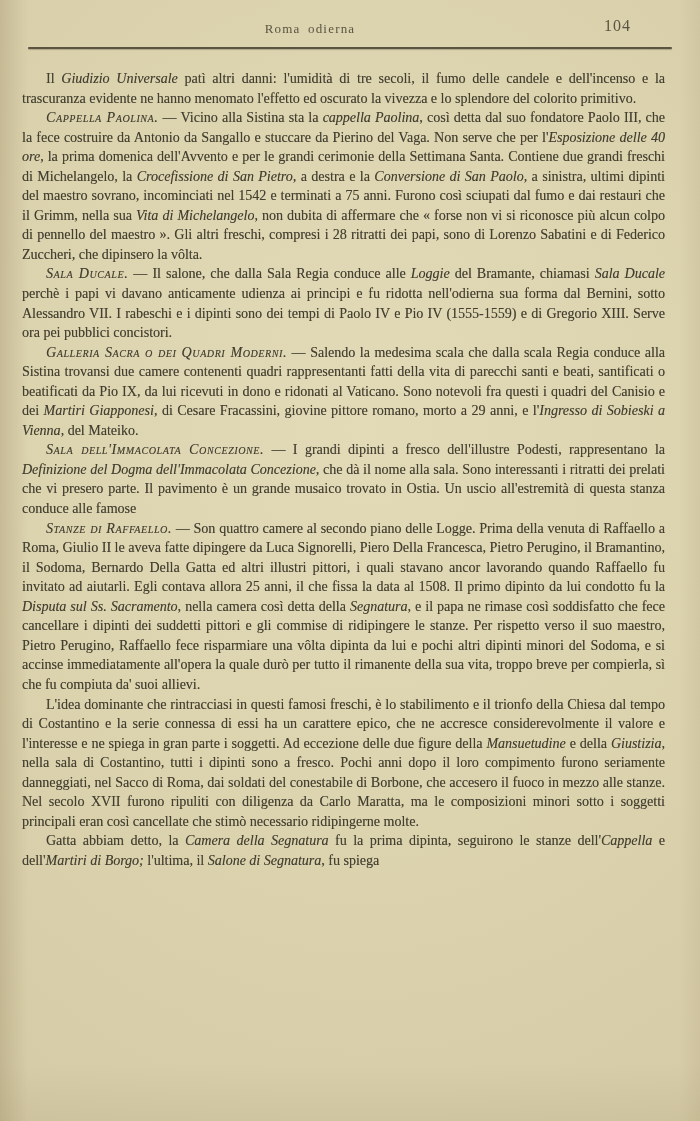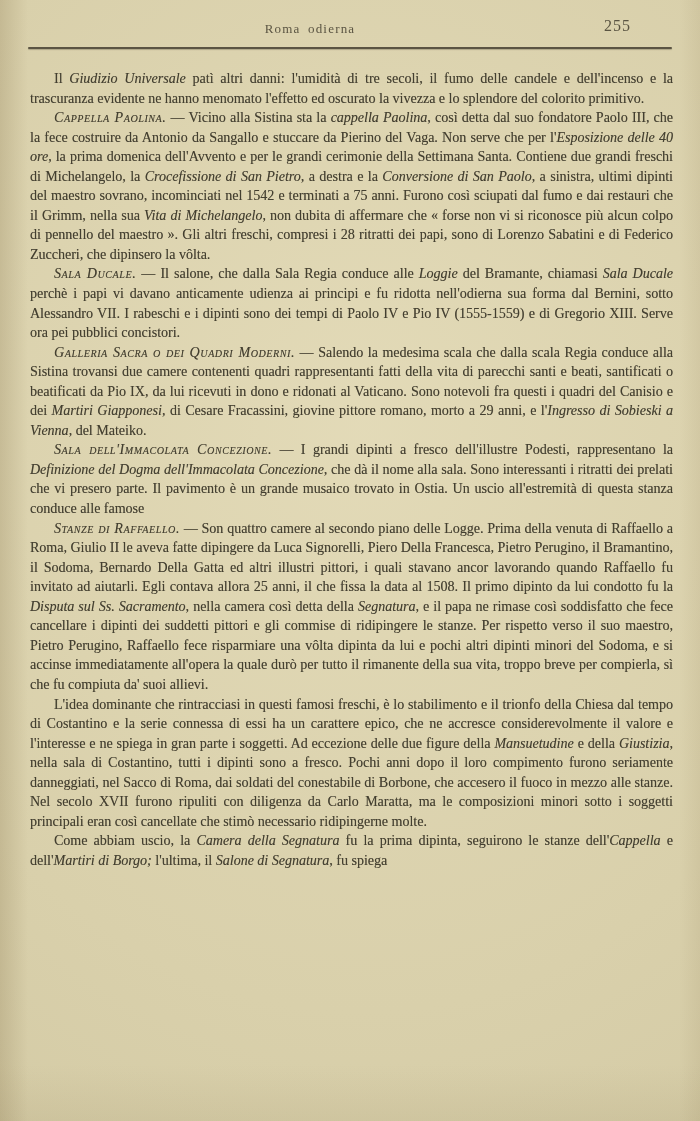--- a/index.html
+++ b/index.html
@@ -49,21 +49,21 @@
     width: 644px;
     height: 2px;
     background: var(--rule, #5b5443);
     box-shadow: 0 1px 1px rgba(91,84,67,0.35);
     border-radius: 1px;
   }
 
   .page-body {
     position: absolute;
     top: 69px;
-    left: 30px;
+    left: 22px;
     width: 643px;
     font-size: 14px;
     line-height: 19.55px;
     color: var(--ink, #433f30);
     text-align: justify;
     text-shadow: 0.2px 0.2px 0.5px rgba(62,56,42,0.45);
   }
 
   .para {
     margin: 0;
@@ -78,25 +78,25 @@
 
   .it {
     font-style: italic;
   }
 </style>
 </head>
 <body>
 
 <div class="page">
   <div class="running-title">Roma odierna</div>
-  <div class="page-number">255</div>
+  <div class="page-number">104</div>
   <div class="header-rule"></div>
   <div class="page-body">
       <p class="para"><span>Il </span><span class="it">Giudizio Universale</span><span> patì altri danni: l'umidità di tre secoli, il fumo delle candele e dell'incenso e la trascuranza evidente ne hanno menomato l'effetto ed oscurato la vivezza e lo splendore del colorito primitivo.</span></p>
       <p class="para"><span class="sc">Cappella Paolina.</span><span> — Vicino alla Sistina sta la </span><span class="it">cappella Paolina</span><span>, così detta dal suo fondatore Paolo III, che la fece costruire da Antonio da Sangallo e stuccare da Pierino del Vaga. Non serve che per l'</span><span class="it">Esposizione delle 40 ore</span><span>, la prima domenica dell'Avvento e per le grandi cerimonie della Settimana Santa. Contiene due grandi freschi di Michelangelo, la </span><span class="it">Crocefissione di San Pietro</span><span>, a destra e la </span><span class="it">Conversione di San Paolo</span><span>, a sinistra, ultimi dipinti del maestro sovrano, incominciati nel 1542 e terminati a 75 anni. Furono così sciupati dal fumo e dai restauri che il Grimm, nella sua </span><span class="it">Vita di Michelangelo</span><span>, non dubita di affermare che « forse non vi si riconosce più alcun colpo di pennello del maestro ». Gli altri freschi, compresi i 28 ritratti dei papi, sono di Lorenzo Sabatini e di Federico Zuccheri, che dipinsero la vôlta.</span></p>
       <p class="para"><span class="sc">Sala Ducale.</span><span> — Il salone, che dalla Sala Regia conduce alle </span><span class="it">Loggie</span><span> del Bramante, chiamasi </span><span class="it">Sala Ducale</span><span> perchè i papi vi davano anticamente udienza ai principi e fu ridotta nell'odierna sua forma dal Bernini, sotto Alessandro VII. I rabeschi e i dipinti sono dei tempi di Paolo IV e Pio IV (1555-1559) e di Gregorio XIII. Serve ora pei pubblici concistori.</span></p>
       <p class="para"><span class="sc">Galleria Sacra o dei Quadri Moderni.</span><span> — Salendo la medesima scala che dalla scala Regia conduce alla Sistina trovansi due camere contenenti quadri rappresentanti fatti della vita di parecchi santi e beati, santificati o beatificati da Pio IX, da lui ricevuti in dono e ridonati al Vaticano. Sono notevoli fra questi i quadri del Canisio e dei </span><span class="it">Martiri Giapponesi</span><span>, di Cesare Fracassini, giovine pittore romano, morto a 29 anni, e l'</span><span class="it">Ingresso di Sobieski a Vienna</span><span>, del Mateiko.</span></p>
       <p class="para"><span class="sc">Sala dell'Immacolata Concezione.</span><span> — I grandi dipinti a fresco dell'illustre Podesti, rappresentano la </span><span class="it">Definizione del Dogma dell'Immacolata Concezione</span><span>, che dà il nome alla sala. Sono interessanti i ritratti dei prelati che vi presero parte. Il pavimento è un grande musaico trovato in Ostia. Un uscio all'estremità di questa stanza conduce alle famose</span></p>
       <p class="para"><span class="sc">Stanze di Raffaello.</span><span> — Son quattro camere al secondo piano delle Logge. Prima della venuta di Raffaello a Roma, Giulio II le aveva fatte dipingere da Luca Signorelli, Piero Della Francesca, Pietro Perugino, il Bramantino, il Sodoma, Bernardo Della Gatta ed altri illustri pittori, i quali stavano ancor lavorando quando Raffaello fu invitato ad aiutarli. Egli contava allora 25 anni, il che fissa la data al 1508. Il primo dipinto da lui condotto fu la </span><span class="it">Disputa sul Ss. Sacramento</span><span>, nella camera così detta della </span><span class="it">Segnatura</span><span>, e il papa ne rimase così soddisfatto che fece cancellare i dipinti dei suddetti pittori e gli commise di ridipingere le stanze. Per rispetto verso il suo maestro, Pietro Perugino, Raffaello fece risparmiare una vôlta dipinta da lui e pochi altri dipinti minori del Sodoma, e si accinse immediatamente all'opera la quale durò per tutto il rimanente della sua vita, troppo breve per compierla, sì che fu compiuta da' suoi allievi.</span></p>
       <p class="para"><span>L'idea dominante che rintracciasi in questi famosi freschi, è lo stabilimento e il trionfo della Chiesa dal tempo di Costantino e la serie connessa di essi ha un carattere epico, che ne accresce considerevolmente il valore e l'interesse e ne spiega in gran parte i soggetti. Ad eccezione delle due figure della </span><span class="it">Mansuetudine</span><span> e della </span><span class="it">Giustizia</span><span>, nella sala di Costantino, tutti i dipinti sono a fresco. Pochi anni dopo il loro compimento furono seriamente danneggiati, nel Sacco di Roma, dai soldati del conestabile di Borbone, che accesero il fuoco in mezzo alle stanze. Nel secolo XVII furono ripuliti con diligenza da Carlo Maratta, ma le composizioni minori sotto i soggetti principali eran così cancellate che stimò necessario ridipingerne molte.</span></p>
-      <p class="para"><span>Come abbiam uscio, la </span><span class="it">Camera della Segnatura</span><span> fu la prima dipinta, seguirono le stanze dell'</span><span class="it">Cappella</span><span> e dell'</span><span class="it">Martiri di Borgo;</span><span> l'ultima, il </span><span class="it">Salone di Segnatura</span><span>, fu spiega</span></p>
+      <p class="para"><span>Gatta abbiam detto, la </span><span class="it">Camera della Segnatura</span><span> fu la prima dipinta, seguirono le stanze dell'</span><span class="it">Cappella</span><span> e dell'</span><span class="it">Martiri di Borgo;</span><span> l'ultima, il </span><span class="it">Salone di Segnatura</span><span>, fu spiega</span></p>
     </div>
 </div>
 
 </body></html>

